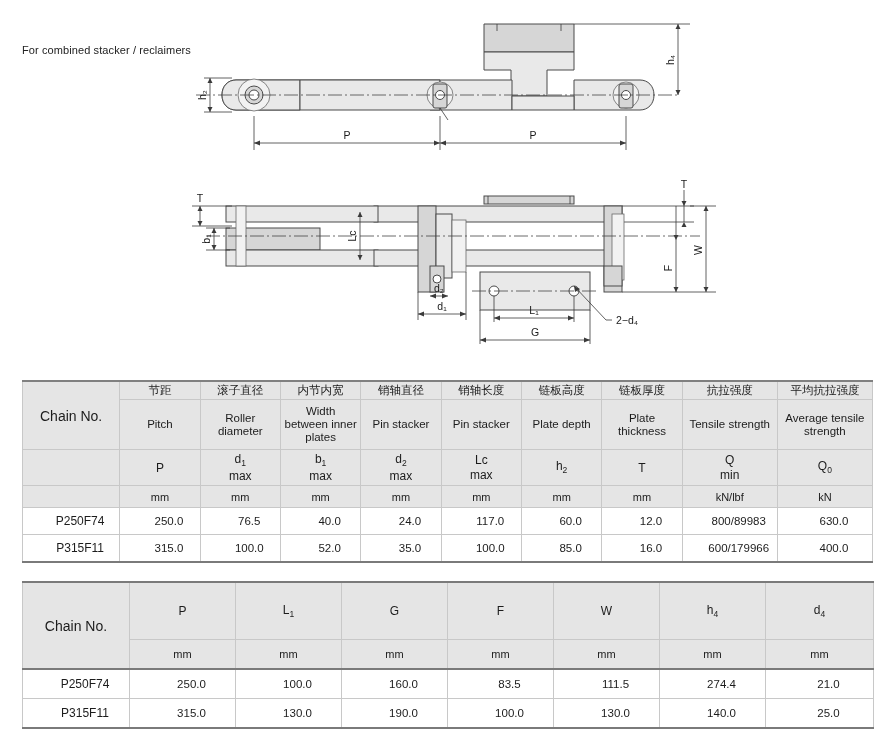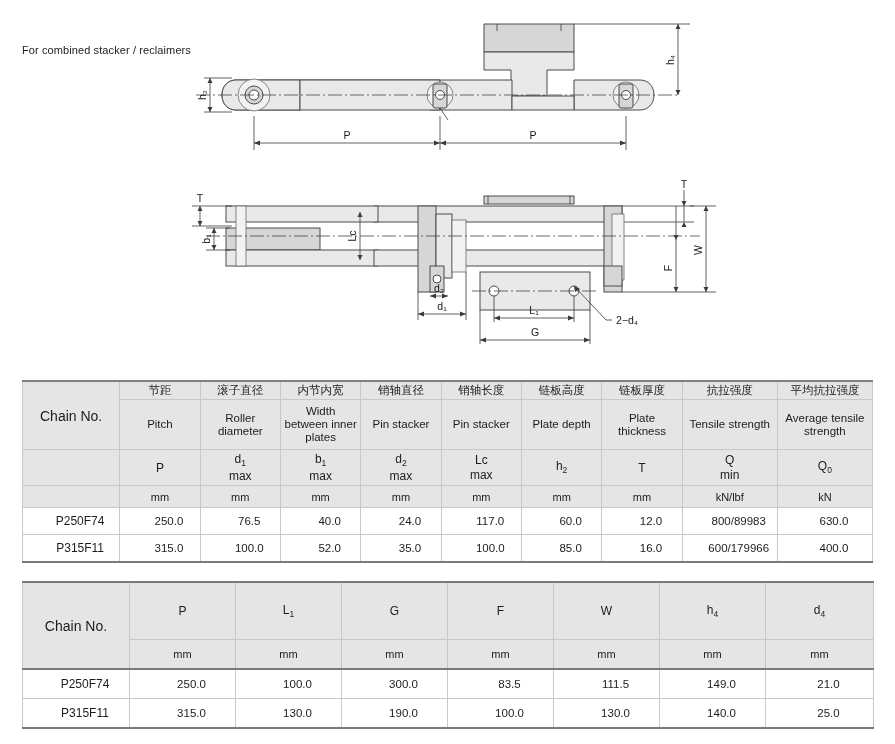--- a/index.html
+++ b/index.html
@@ -478,24 +478,24 @@
             <div class="unit">mm</div>
           </td>
       <td class="hdr">
             <div class="unit">mm</div>
           </td>
     </tr>
     <tr class="data">
       <td class="rowlabel thickline">P250F74</td>
       <td class="thickline">250.0</td>
       <td class="thickline">100.0</td>
-      <td class="thickline">300.0</td>
+      <td class="thickline">160.0</td>
       <td class="thickline">83.5</td>
       <td class="thickline">111.5</td>
-      <td class="thickline">149.0</td>
+      <td class="thickline">274.4</td>
       <td class="thickline">21.0</td>
     </tr>
     <tr class="data">
       <td class="rowlabel bottomline">P315F11</td>
       <td class="bottomline">315.0</td>
       <td class="bottomline">130.0</td>
       <td class="bottomline">190.0</td>
       <td class="bottomline">100.0</td>
       <td class="bottomline">130.0</td>
       <td class="bottomline">140.0</td>

